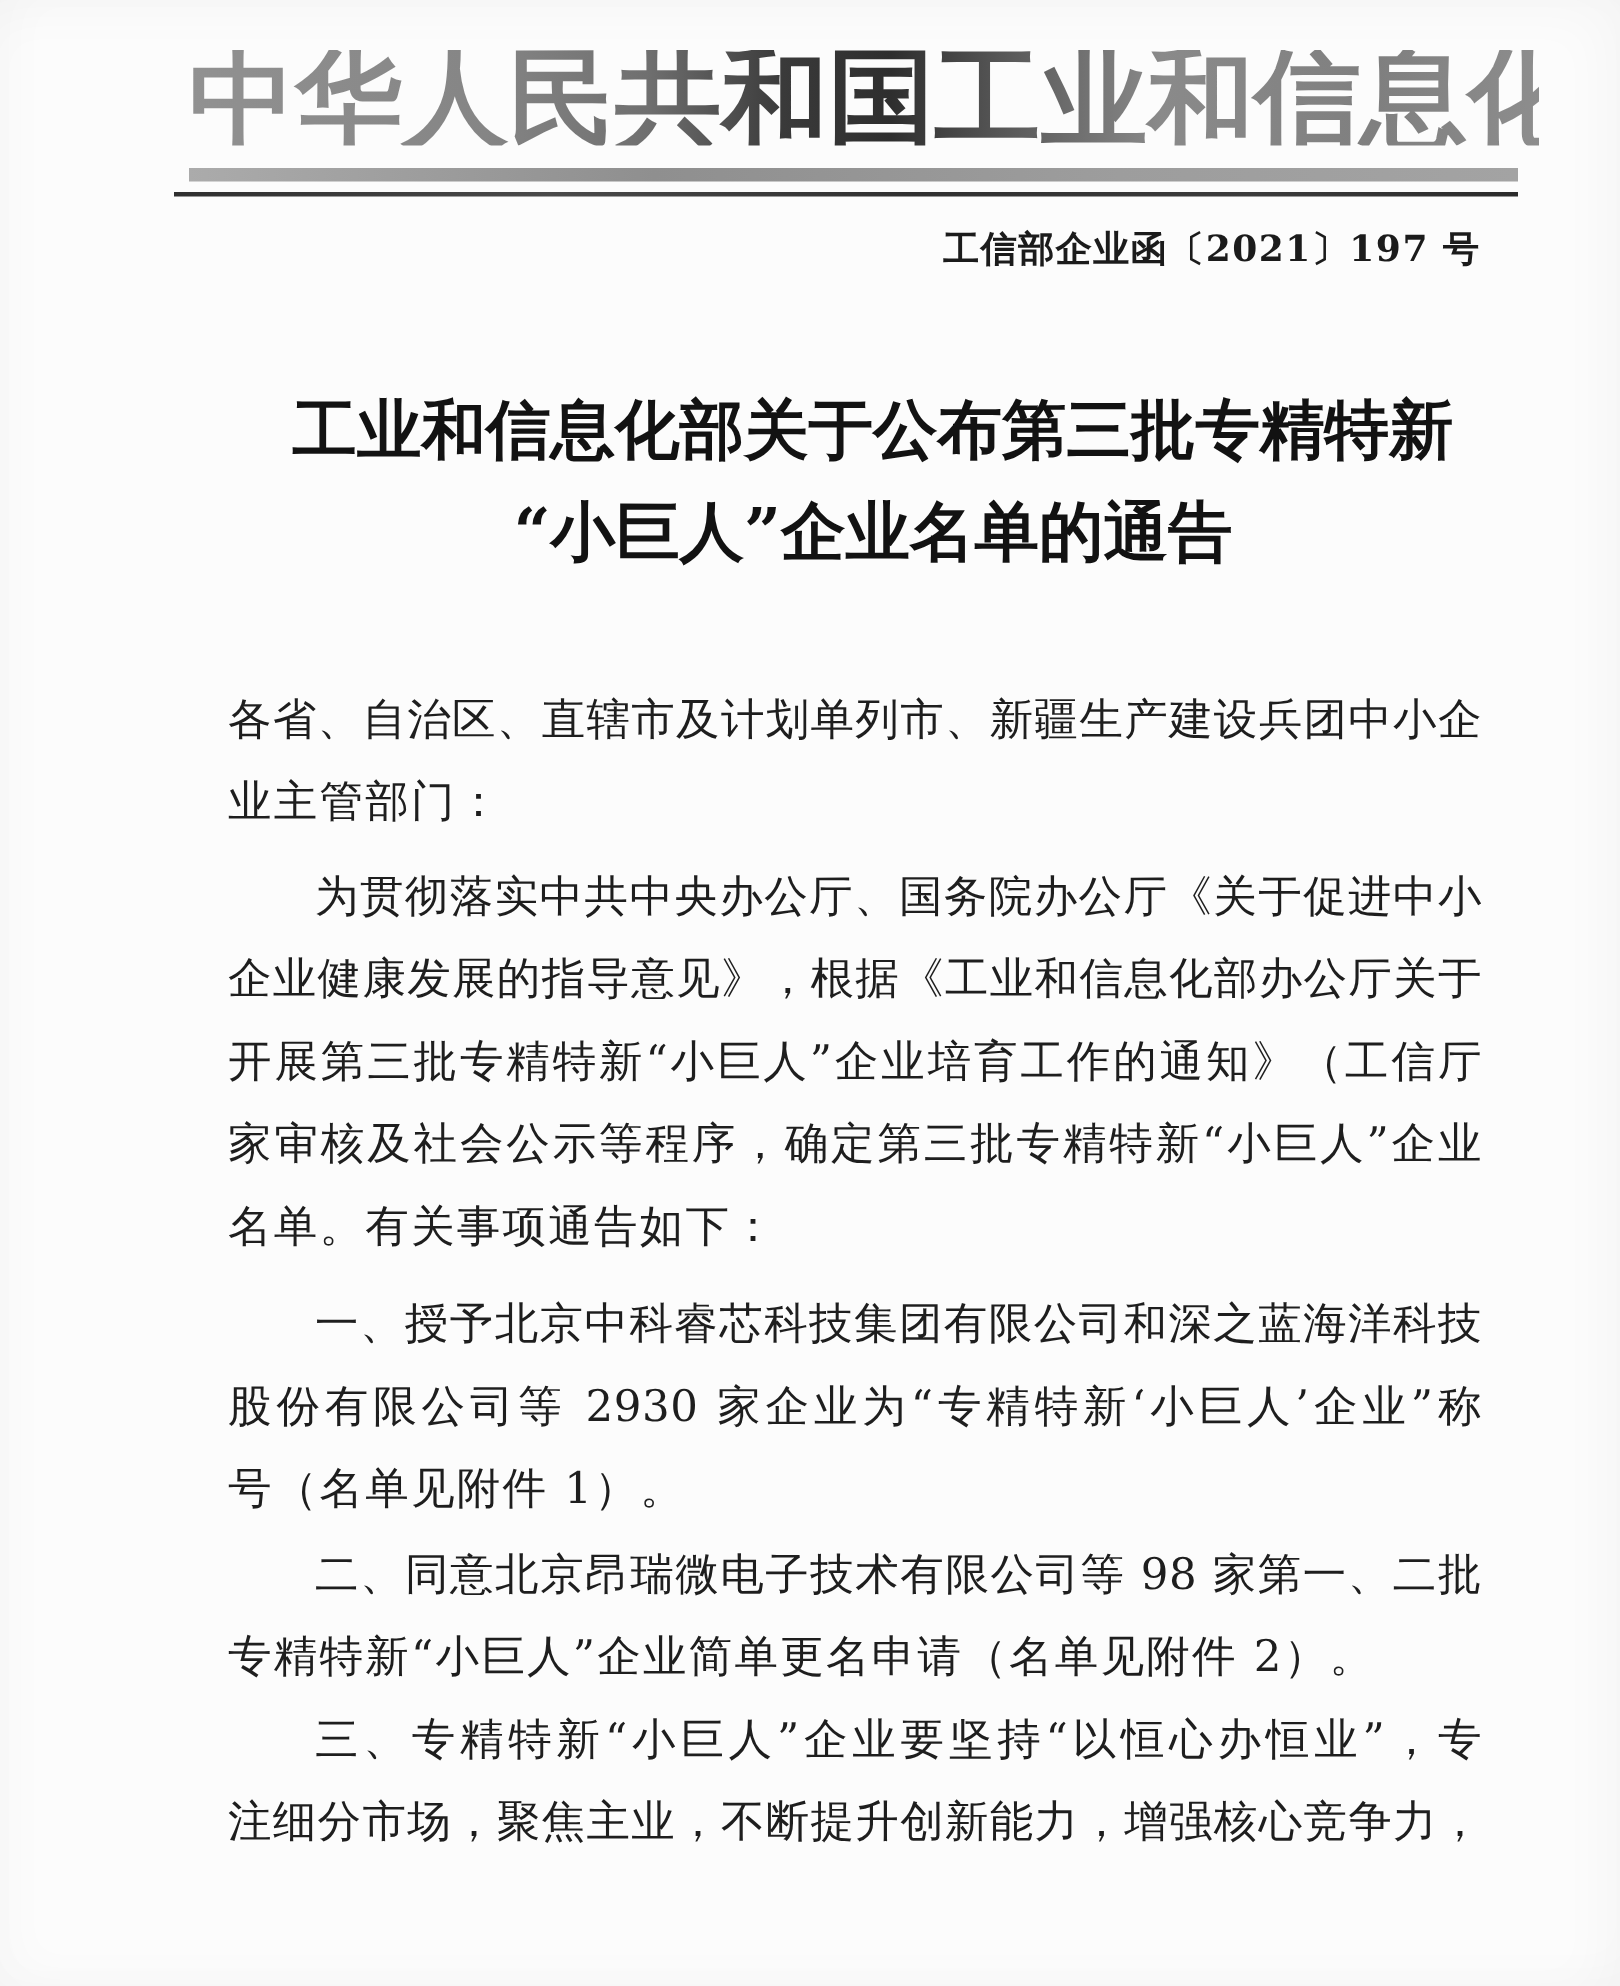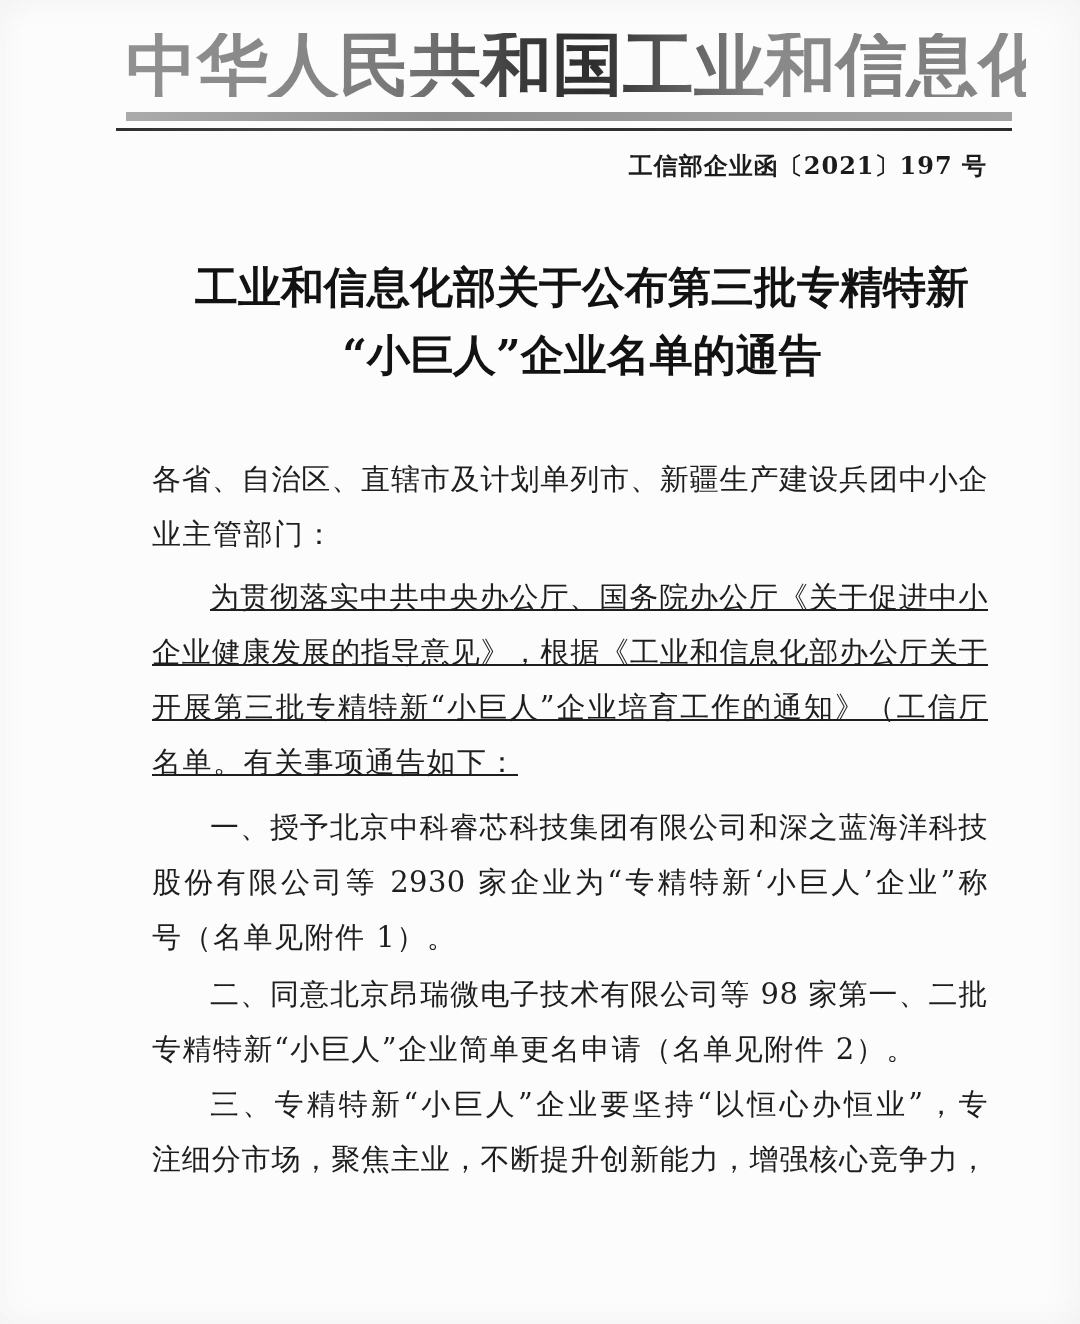--- a/index.html
+++ b/index.html
@@ -97,21 +97,21 @@
   }
   .jl {
     text-align: justify;
     text-align-last: justify;
   }
   .lft {
     text-align: left;
     letter-spacing: 1.5px !important;
   }
   .ind { text-indent: 2em; }
-  .para-2 { margin-top: 8px; text-decoration: underline; }
+  .para-2 { margin-top: 8px; }
   .para-3 { margin-top: 10px; }
   .para-4 { margin-top: 2px; }
   .para-5 { margin-top: 0px; }
 </style>
 </head>
 <body>
 
 <div class="page">
 
   <div class="letterhead">中华人民共和国工业和信息化部</div>
@@ -128,20 +128,21 @@
 
   <div class="doc-body">
     <div class="para-1">
       <p class="jl">各省、自治区、直辖市及计划单列市、新疆生产建设兵团中小企</p>
       <p class="lft">业主管部门：</p>
     </div>
     <div class="para-2">
       <p class="jl ind">为贯彻落实中共中央办公厅、国务院办公厅《关于促进中小</p>
       <p class="jl">企业健康发展的指导意见》，根据《工业和信息化部办公厅关于</p>
       <p class="jl">开展第三批专精特新“小巨人”企业培育工作的通知》（工信厅</p>
+      <p class="jl">家审核及社会公示等程序，确定第三批专精特新“小巨人”企业</p>
       <p class="lft">名单。有关事项通告如下：</p>
     </div>
     <div class="para-3">
       <p class="jl ind">一、授予北京中科睿芯科技集团有限公司和深之蓝海洋科技</p>
       <p class="jl">股份有限公司等 2930 家企业为“专精特新‘小巨人’企业”称</p>
       <p class="lft">号（名单见附件 1）。</p>
     </div>
     <div class="para-4">
       <p class="jl ind">二、同意北京昂瑞微电子技术有限公司等 98 家第一、二批</p>
       <p class="lft">专精特新“小巨人”企业简单更名申请（名单见附件 2）。</p>

